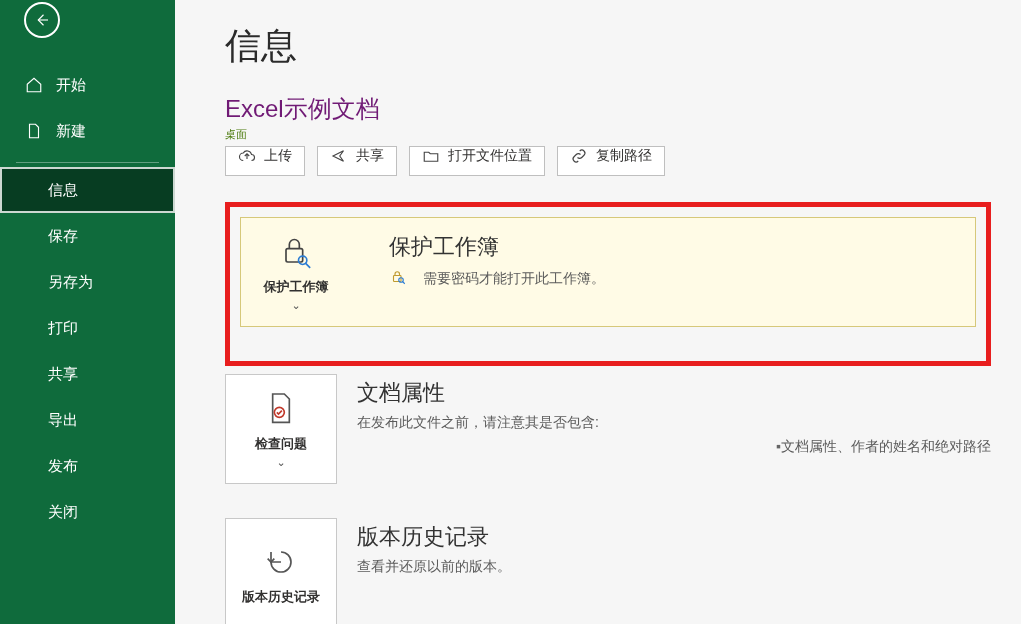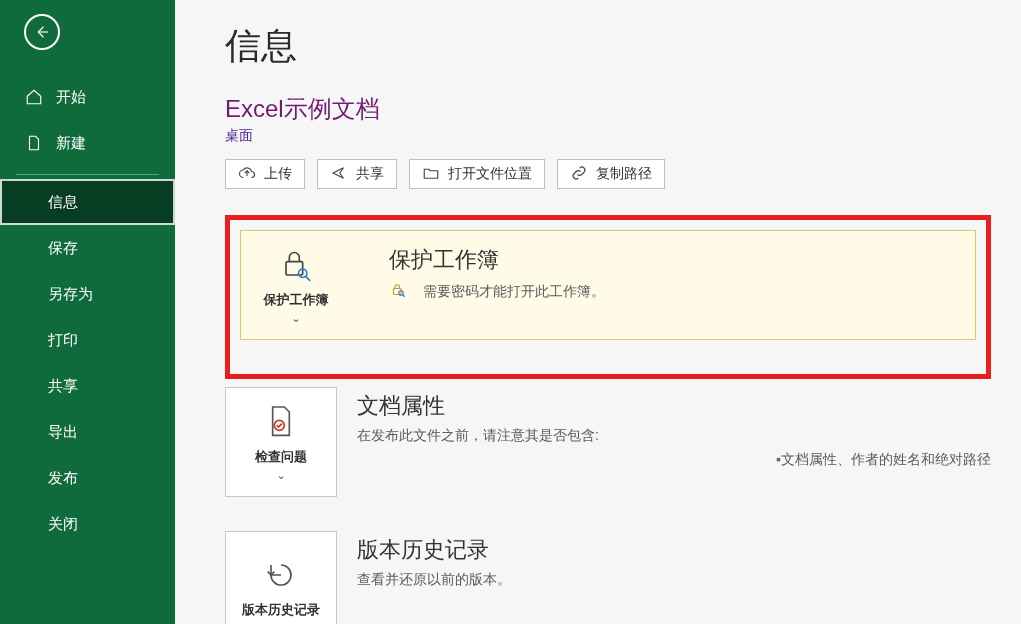--- a/index.html
+++ b/index.html
@@ -15,21 +15,20 @@
     display: flex;
   }
 
   
   .sidebar {
     width: 175px;
     background: #0f6b3c;
     color: #fff;
     display: flex;
     flex-direction: column;
-    padding-top: 12px;
   }
   .back-btn {
     width: 40px; height: 40px;
     margin-left: 22px;
     margin-bottom: 22px;
     display: flex; align-items: center; justify-content: center;
   }
   .back-circle {
     width: 36px; height: 36px;
     border: 2px solid #fff; border-radius: 50%;
@@ -70,33 +69,32 @@
     color: #2b2b2b;
     margin-bottom: 22px;
   }
   .doc-title {
     font-size: 24px;
     color: #701a75;
     font-weight: 400;
     margin-bottom: 2px;
   }
   .doc-location {
-    font-size: 14px;
-    color: #4c1d95;
-    margin-bottom: 14px;
+    font-size: 11px;
+    color: #4d7c0f;
+    margin-bottom: 4px;
   }
 
   .toolbar {
     display: flex;
     gap: 12px;
     margin-bottom: 26px;
   }
   .tool-btn {
     display: flex;
-    align-items: center;
     gap: 8px;
     border: 1px solid #bfbfbf;
     background: #fff;
     height: 30px;
     padding: 0 12px;
     font-size: 14px;
     cursor: pointer;
   }
   .tool-btn svg { width: 18px; height: 18px; }
 

